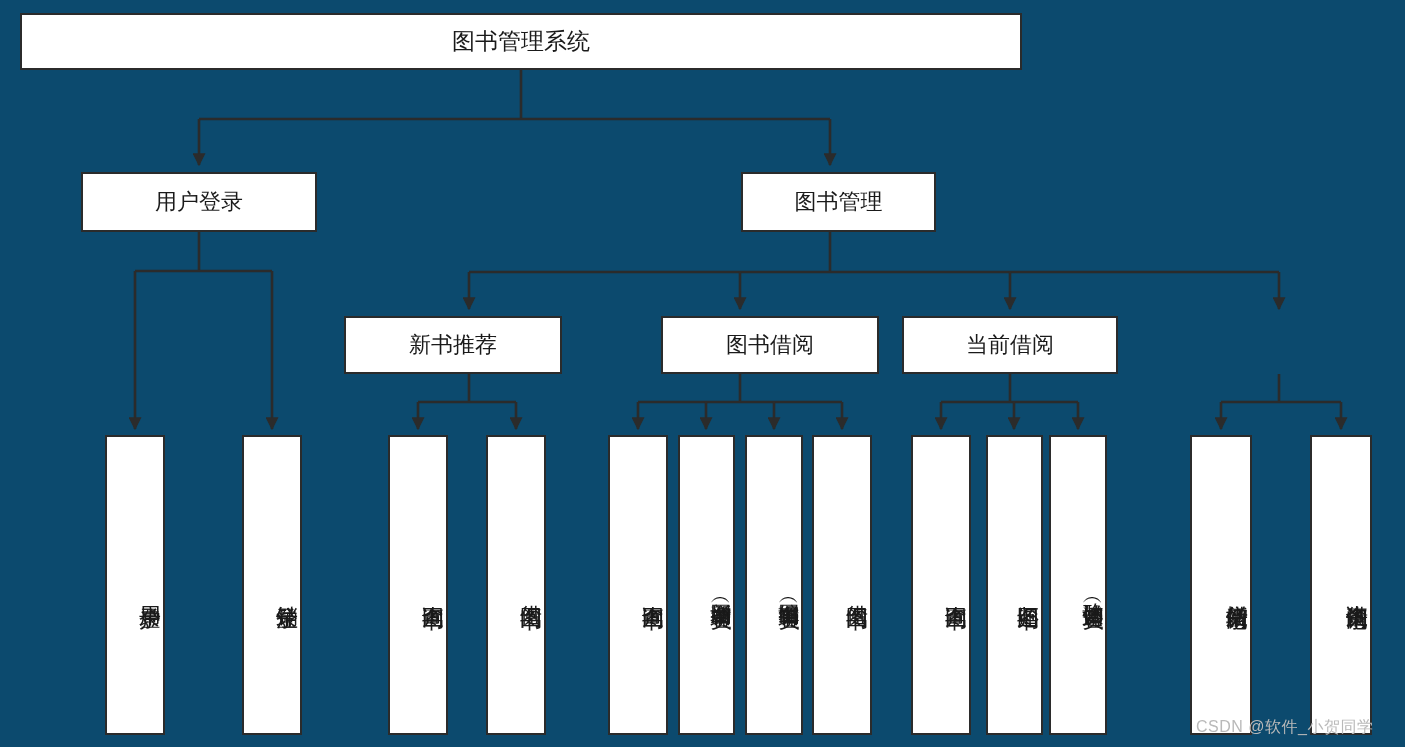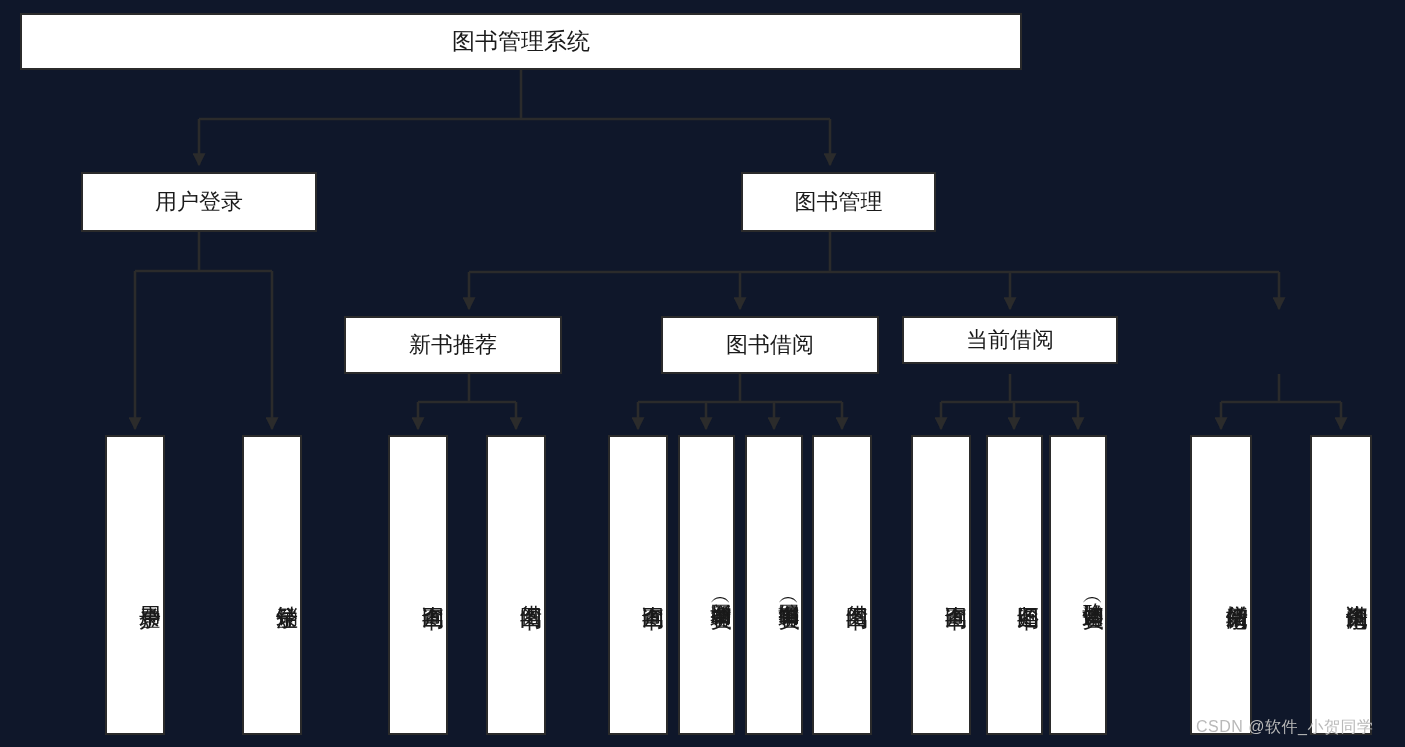--- a/index.html
+++ b/index.html
@@ -8,21 +8,21 @@
     background: #ffffff;
   }
   body {
     font-family: "Liberation Sans", "DejaVu Sans", sans-serif;
     color: #1a1a1a;
   }
   #canvas {
     position: relative;
     width: 1405px;
     height: 747px;
-    background: #0f172a;
+    background: #0c4a6e;
     overflow: hidden;
   }
   svg.wires {
     position: absolute;
     left: 0;
     top: 0;
     width: 1405px;
     height: 747px;
     pointer-events: none;
   }
@@ -122,21 +122,21 @@
     </g>
   </svg>
 
   <div class="node root" style="left: 20px; top: 13px; width: 1002px; height: 57px;">图书管理系统</div>
 
   <div class="node lvl2" style="left: 81px; top: 172px; width: 236px; height: 60px;">用户登录</div>
   <div class="node lvl2" style="left: 705px; top: 172px; width: 195px; height: 60px; margin-left: 36px;">图书管理</div>
 
   <div class="node lvl3" style="left: 344px; top: 316px; width: 218px; height: 58px;">新书推荐</div>
   <div class="node lvl3" style="left: 631px; top: 316px; width: 218px; height: 58px; margin-left: 30px;">图书借阅</div>
-  <div class="node lvl3" style="left: 902px; top: 316px; width: 216px; height: 48px;">当前借阅</div>
+  <div class="node lvl3" style="left: 902px; top: 316px; width: 216px; height: 58px;">当前借阅</div>
 
   <div class="node leaf" style="left: 105px; top: 435px; width: 60px; height: 300px;">用户登录</div>
   <div class="node leaf" style="left: 242px; top: 435px; width: 60px; height: 300px;">注销登录</div>
   <div class="node leaf" style="left: 388px; top: 435px; width: 60px; height: 300px;">查询图书</div>
   <div class="node leaf" style="left: 486px; top: 435px; width: 60px; height: 300px;">借阅图书</div>
   <div class="node leaf" style="left: 608px; top: 435px; width: 60px; height: 300px;">查询图书</div>
   <div class="node leaf tall-text" style="left: 678px; top: 435px; width: 57px; height: 300px;">新增图书（管理员）</div>
   <div class="node leaf tall-text" style="left: 745px; top: 435px; width: 58px; height: 300px;">编辑图书（管理员）</div>
   <div class="node leaf" style="left: 812px; top: 435px; width: 60px; height: 300px;">借阅图书</div>
   <div class="node leaf" style="left: 911px; top: 435px; width: 60px; height: 300px;">查询图书</div>

